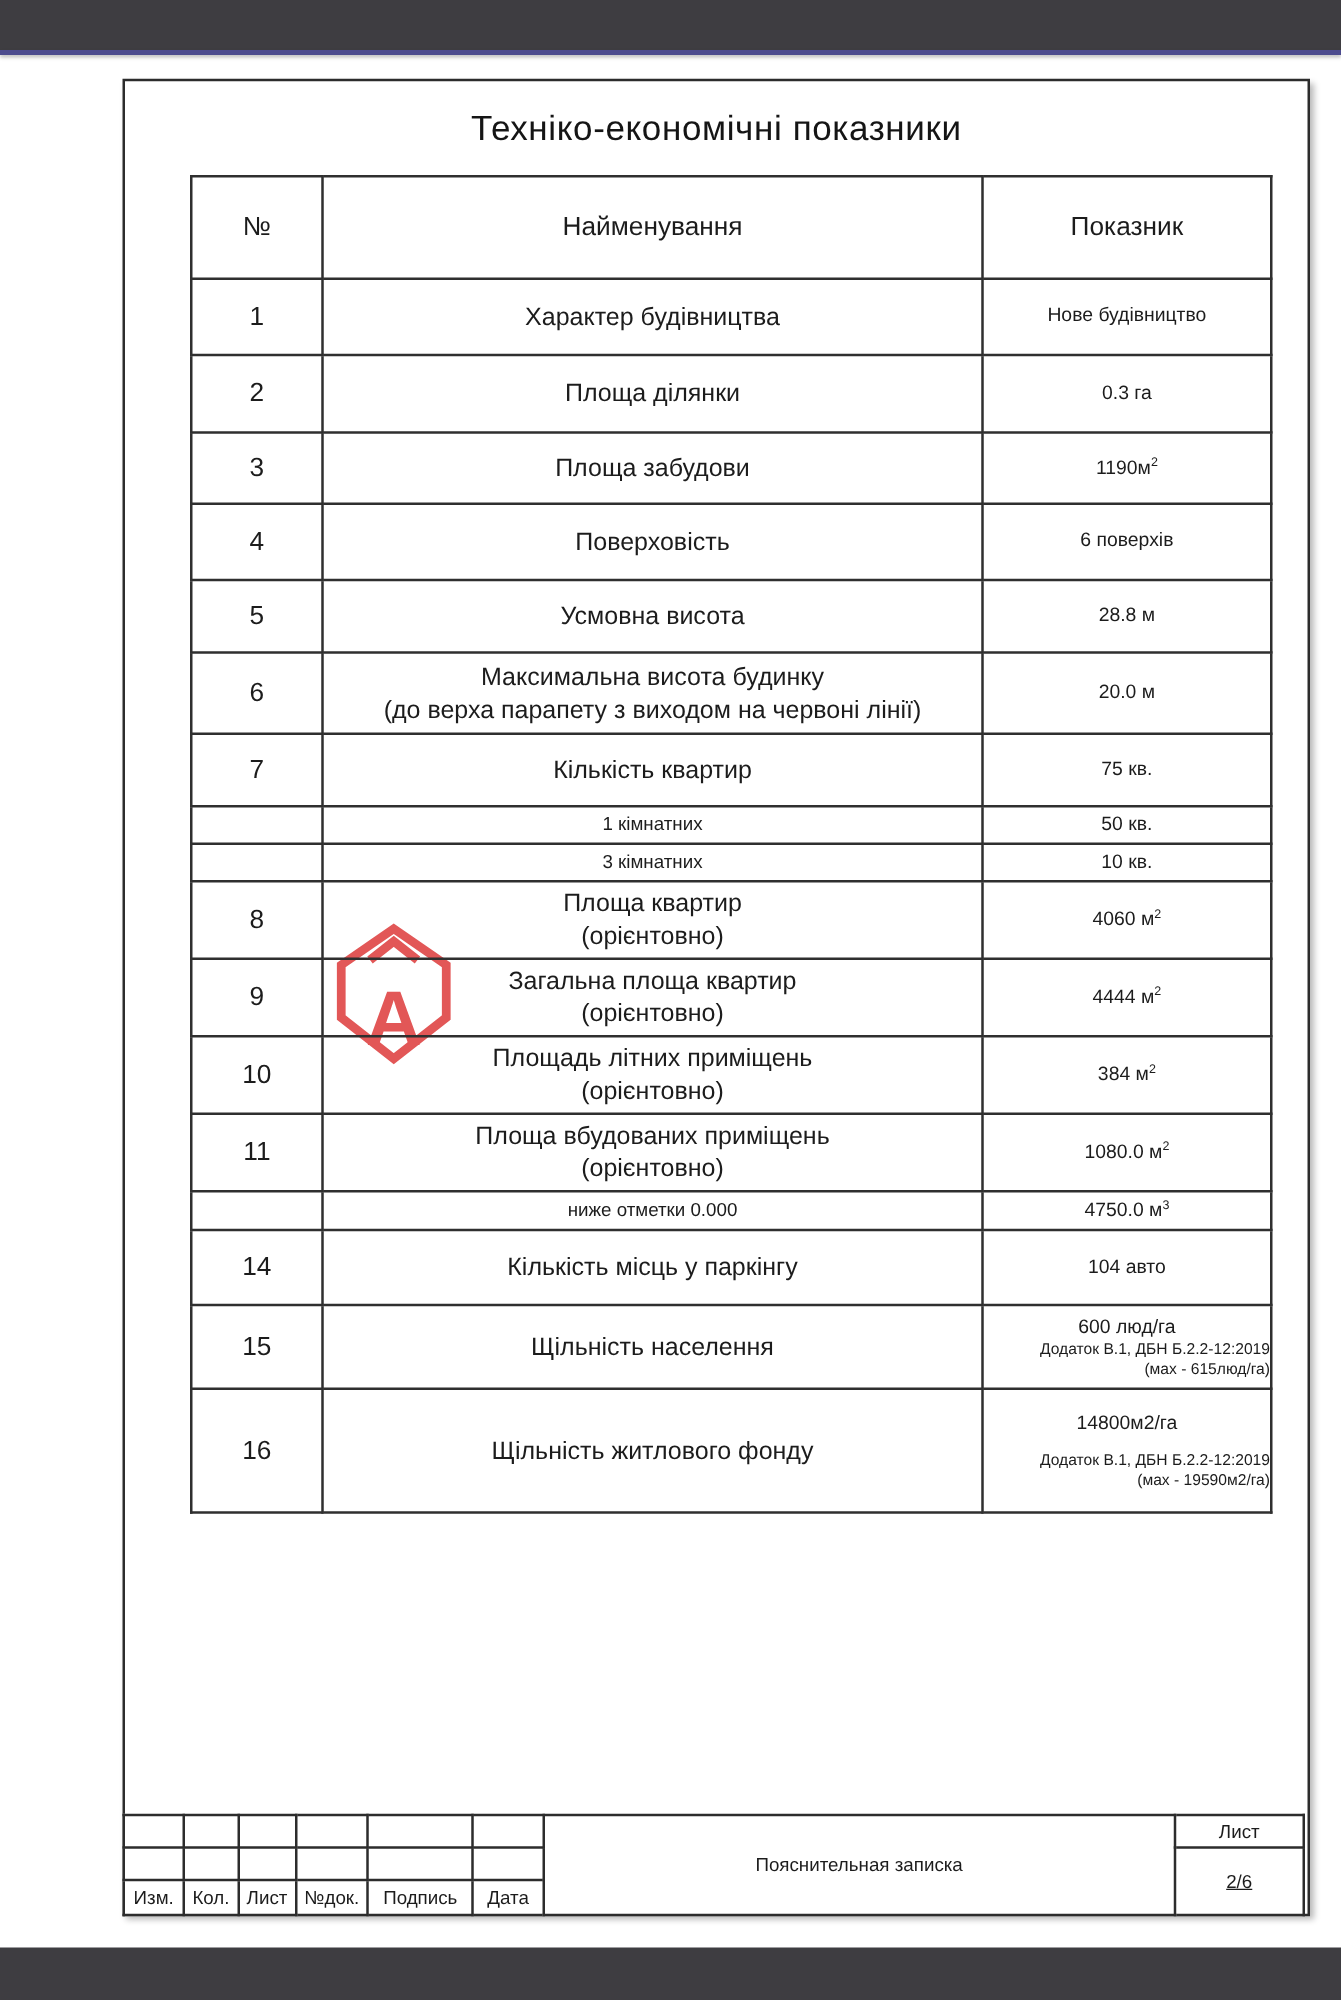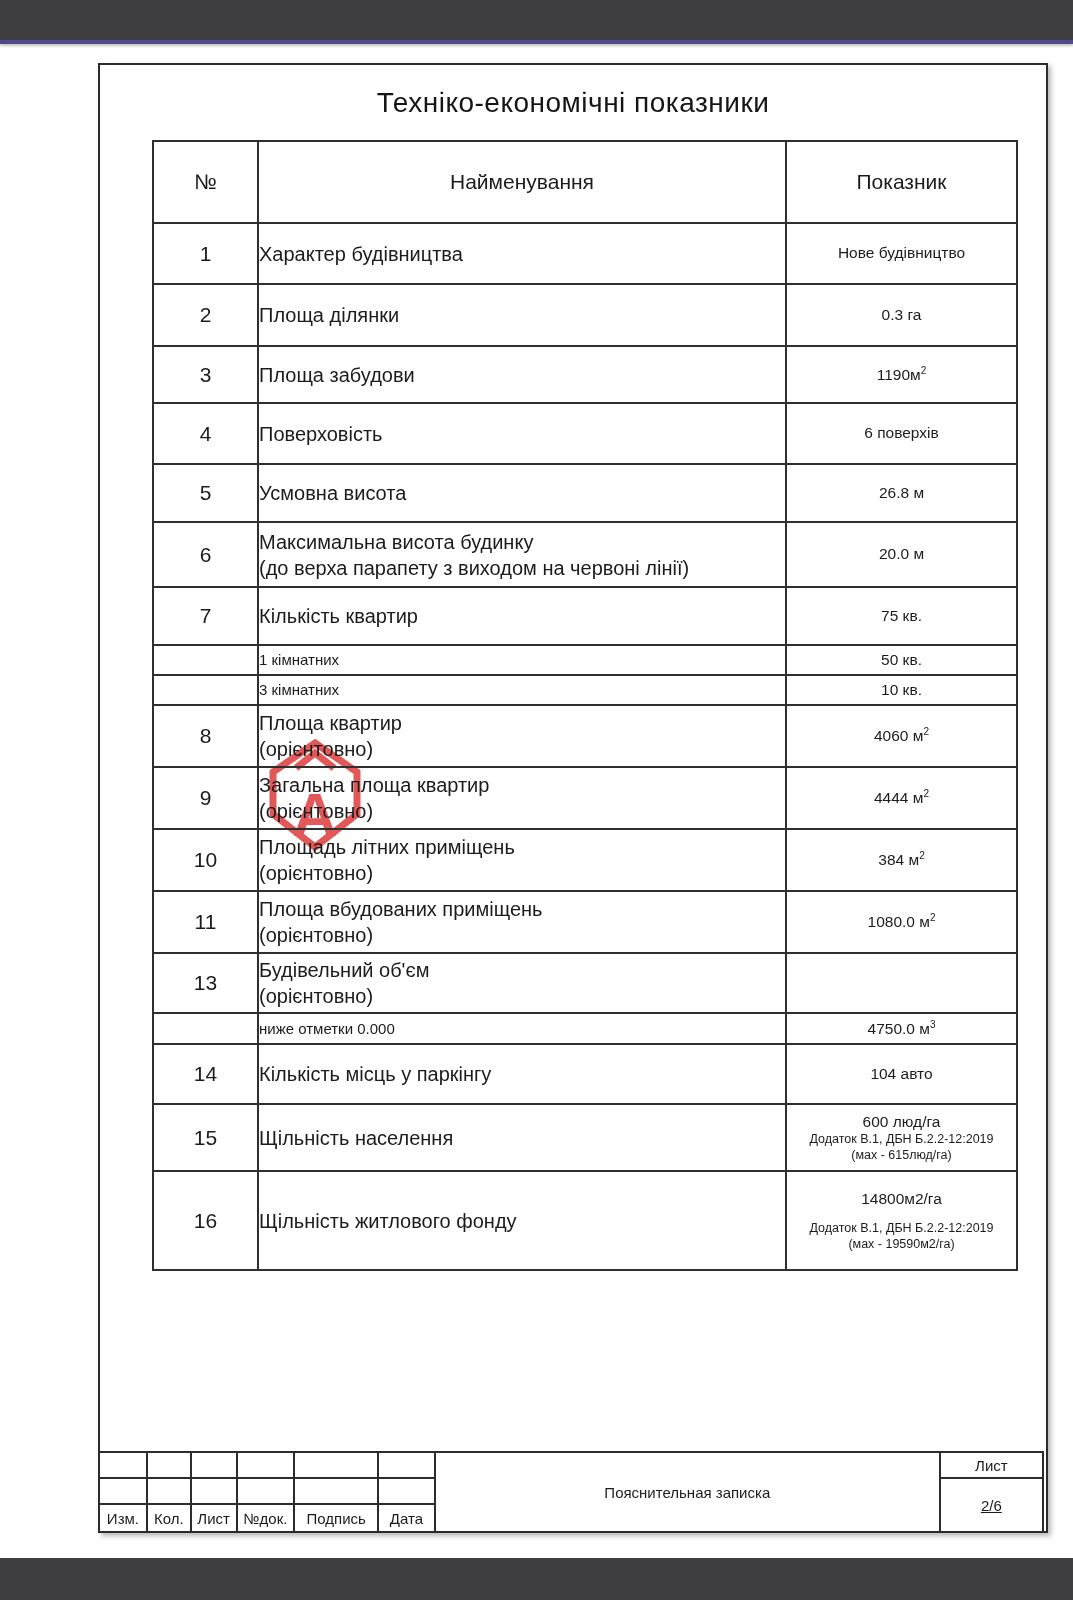--- a/index.html
+++ b/index.html
@@ -21,25 +21,25 @@
   .wm-logo{position:absolute;left:168px;top:672px;opacity:.85;}
   .wm-text{position:absolute;left:262px;top:688px;font-size:70px;font-weight:bold;
          letter-spacing:-3px;color:rgba(166,178,192,.92);}
 
   
   table.tek{position:absolute;left:52px;top:75px;z-index:2;border-collapse:collapse;table-layout:fixed;
          background:transparent;}
   table.tek td{border:2px solid #2f2f2f;padding:0;vertical-align:middle;background:transparent;}
   td.c-num{text-align:center;font-size:21px;}
   td.c-name{padding-left:36px;}
-  .nm{font-size:20px;line-height:1.3;}
+  .nm{font-size:20px;line-height:1.3;text-align:center;}
   tr.sub .nm{font-size:15px;}
   td.c-val{text-align:center;font-size:15.5px;line-height:1.3;}
   td.c-val sup{font-size:10px;}
-  .vnote{font-size:12.5px;line-height:1.25;}
+  .vnote{font-size:12.5px;line-height:1.25;text-align:right;}
   tr.hdr td{text-align:center;font-size:21px;padding-left:0;}
   tr.r16 .v{display:inline-block;margin-bottom:12px;}
 
   
   table.tblock{position:absolute;left:-2px;bottom:-2px;border-collapse:collapse;table-layout:fixed;
          background:#ffffff;z-index:3;}
   table.tblock td{border:2px solid #2c2c2c;padding:0;text-align:center;vertical-align:middle;
          font-size:15px;overflow:hidden;white-space:nowrap;}
   td.tb-doc{font-size:17px;}
   td.tb-sheetnum{font-size:16px;text-decoration:underline;}
@@ -103,21 +103,21 @@
         <td class="c-name">
               <div class="nm">Поверховість</div>
             </td>
         <td class="c-val"><span class="v">6 поверхів</span></td>
       </tr>
       <tr style="height:58px">
         <td class="c-num">5</td>
         <td class="c-name">
               <div class="nm">Усмовна висота</div>
             </td>
-        <td class="c-val"><span class="v">26.8 м</span></td>
+        <td class="c-val"><span class="v">28.8 м</span></td>
       </tr>
       <tr style="height:65px">
         <td class="c-num">6</td>
         <td class="c-name">
           <div class="nm">Максимальна висота будинку</div>
           <div class="nm">(до верха парапету з виходом на червоні лінії)</div>
         </td>
         <td class="c-val"><span class="v">20.0 м</span></td>
       </tr>
       <tr style="height:58px">
@@ -165,28 +165,20 @@
         </td>
         <td class="c-val"><span class="v">384 м</span><sup>2</sup></td>
       </tr>
       <tr style="height:62px">
         <td class="c-num">11</td>
         <td class="c-name">
           <div class="nm">Площа вбудованих приміщень</div>
           <div class="nm">(орієнтовно)</div>
         </td>
         <td class="c-val"><span class="v">1080.0 м</span><sup>2</sup></td>
-      </tr>
-      <tr style="height:60px">
-        <td class="c-num">13</td>
-        <td class="c-name">
-          <div class="nm">Будівельний об'єм</div>
-          <div class="nm">(орієнтовно)</div>
-        </td>
-        <td class="c-val"><span class="v"></span></td>
       </tr>
       <tr class="sub" style="height:31px">
         <td class="c-num"></td>
         <td class="c-name">
               <div class="nm">ниже отметки 0.000</div>
             </td>
         <td class="c-val"><span class="v">4750.0 м</span><sup>3</sup></td>
       </tr>
       <tr style="height:60px">
         <td class="c-num">14</td>

